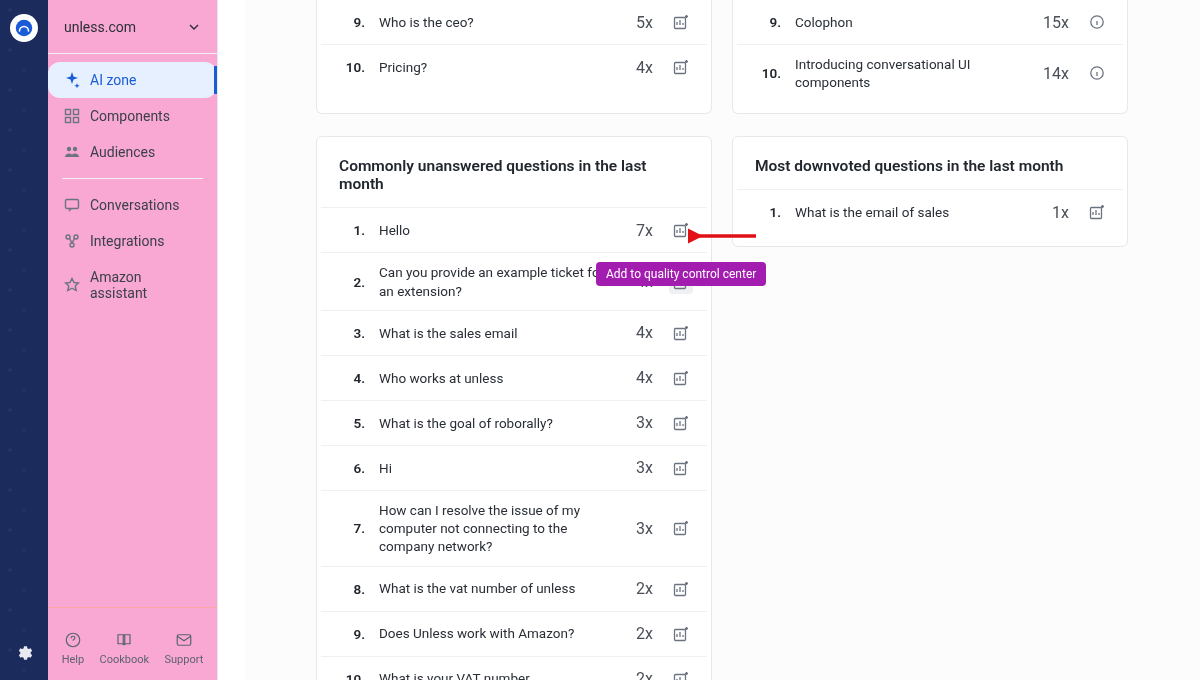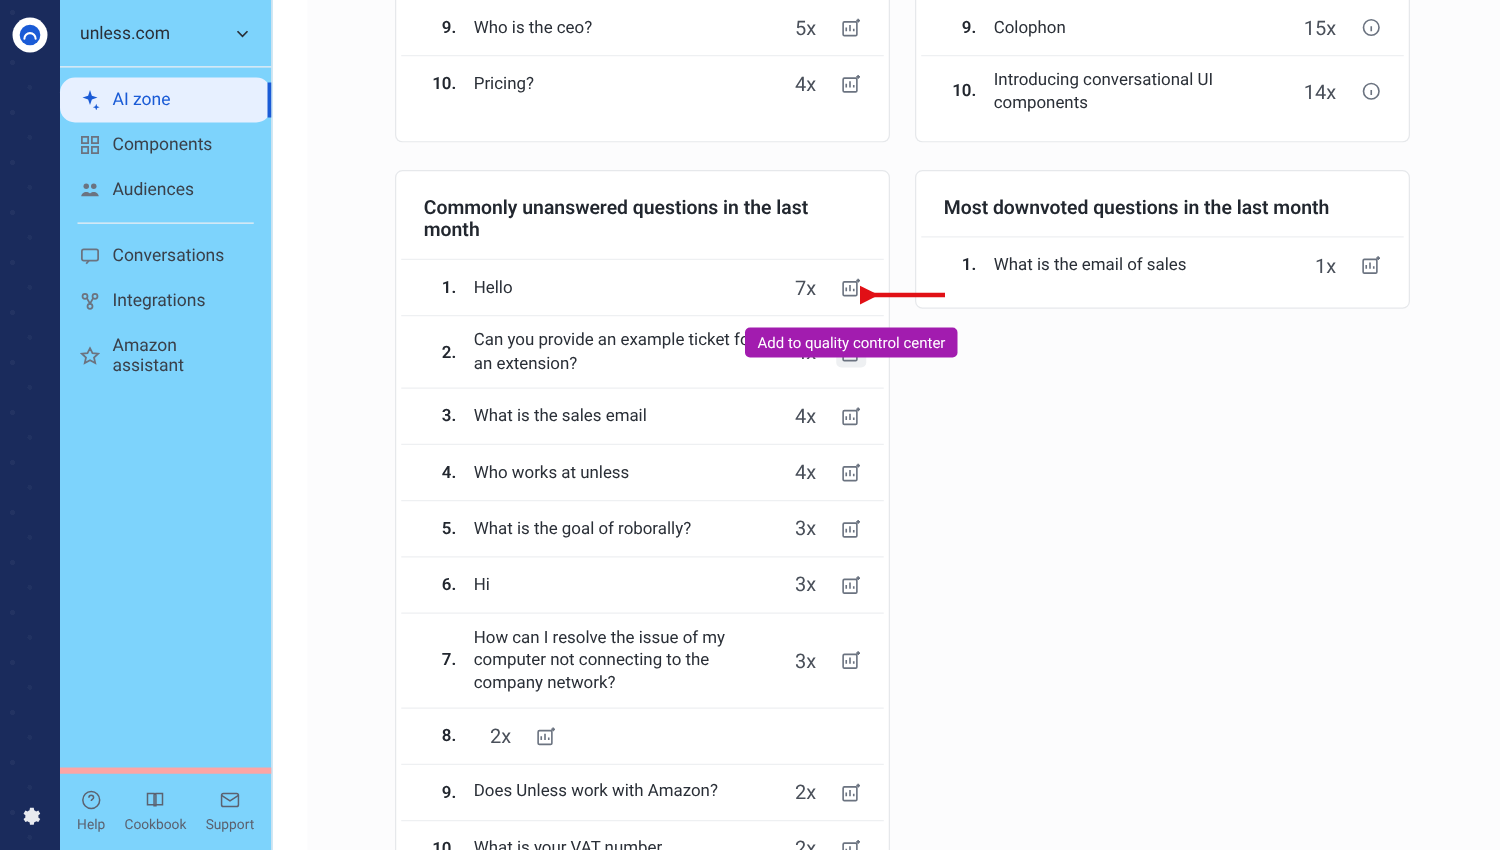--- a/index.html
+++ b/index.html
@@ -29,21 +29,21 @@
   }
   .rail .logo-circle svg { width: 18px; height: 18px; }
   .rail .gear {
     position: absolute; bottom: 18px; left: 50%; transform: translateX(-50%);
     color: #fff; opacity: 0.9;
   }
 
   
   .sidebar {
     position: absolute; left: 48px; top: 0; width: 170px; height: 100%;
-    background: #7dd3fc; border-right: 1px solid #e6e8eb;
+    background: #f9a8d4; border-right: 1px solid #e6e8eb;
     display: flex; flex-direction: column;
   }
   .domain-selector {
     height: 54px; display: flex; align-items: center; justify-content: space-between;
     padding: 0 18px 0 16px; border-bottom: 1px solid #eef0f2;
     cursor: pointer;
   }
   .domain-selector span { font-size: 14px; color: #2a2f37; }
   .chevron { color: #7a828d; }
 
@@ -58,21 +58,21 @@
   .nav-item.active {
     background: #e7f0ff; color: #1a5bd6; border-radius: 12px;
   }
   .nav-item.active .nav-icon { color: #1a5bd6; }
   .nav-item.active::after {
     content: ""; position: absolute; right: 0; top: 4px; bottom: 4px; width: 3px; background: #1a5bd6;
   }
 
   .sidebar-footer {
     margin-top: auto; display: flex; justify-content: space-around;
-    padding: 12px 6px 14px; border-top: 5px solid #fca5a5;
+    padding: 23px 6px 14px; border-top: 1px solid #fca5a5;
   }
   .footer-item {
     display: flex; flex-direction: column; align-items: center; gap: 4px;
     font-size: 11px; color: #5b6270; cursor: pointer;
   }
   .footer-item svg { width: 18px; height: 18px; color: #5b6270; }
 
   
   .content {
     position: absolute; left: 246px; top: 0; right: 0; height: 100%;
@@ -382,20 +382,21 @@
             <span class="act">
               <svg width="16" height="16" viewBox="0 0 16 16" fill="none" stroke="currentColor" stroke-width="1.3">
                 <rect x="1.5" y="3.5" width="11" height="11" rx="1"></rect>
                 <path d="M4 11V8M7 11V6M10 11V9"></path>
                 <path d="M12 2.5h3M13.5 1v3"></path>
               </svg>
             </span>
           </div>
           <div class="row">
             <span class="num">8.</span>
+            <span class="txt">What is the vat number of unless</span>
             <span class="cnt">2x</span>
             <span class="act">
               <svg width="16" height="16" viewBox="0 0 16 16" fill="none" stroke="currentColor" stroke-width="1.3">
                 <rect x="1.5" y="3.5" width="11" height="11" rx="1"></rect>
                 <path d="M4 11V8M7 11V6M10 11V9"></path>
                 <path d="M12 2.5h3M13.5 1v3"></path>
               </svg>
             </span>
           </div>
           <div class="row">

